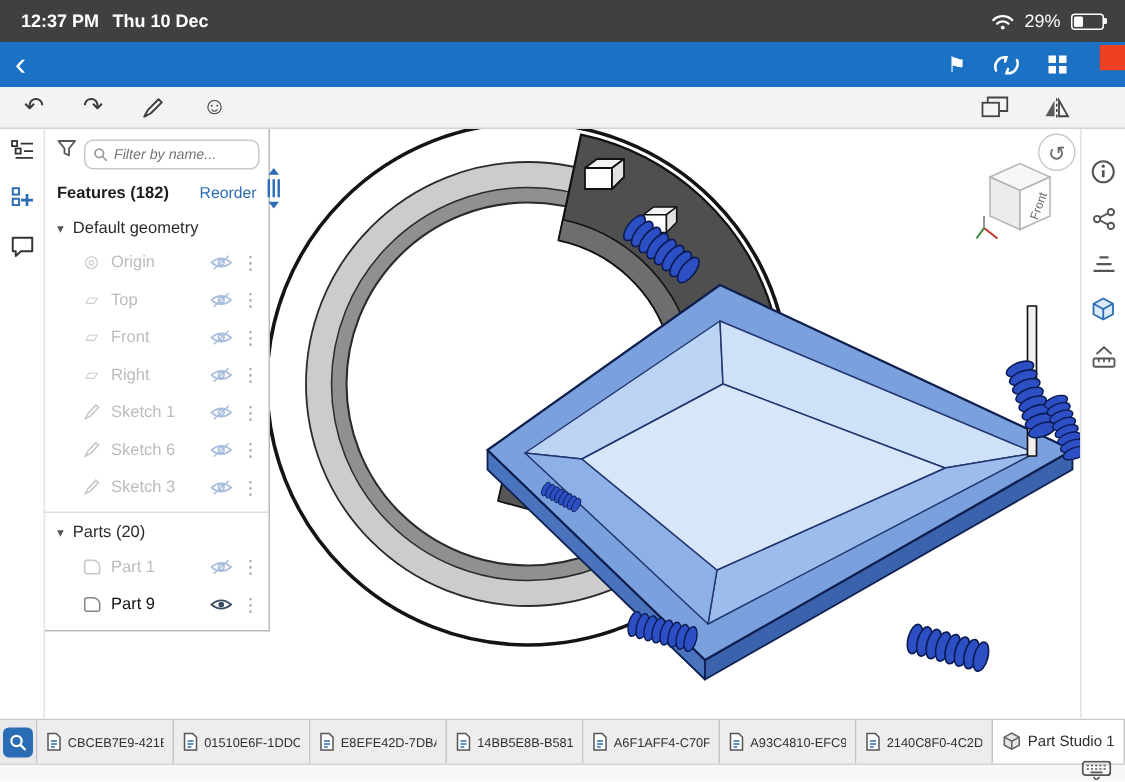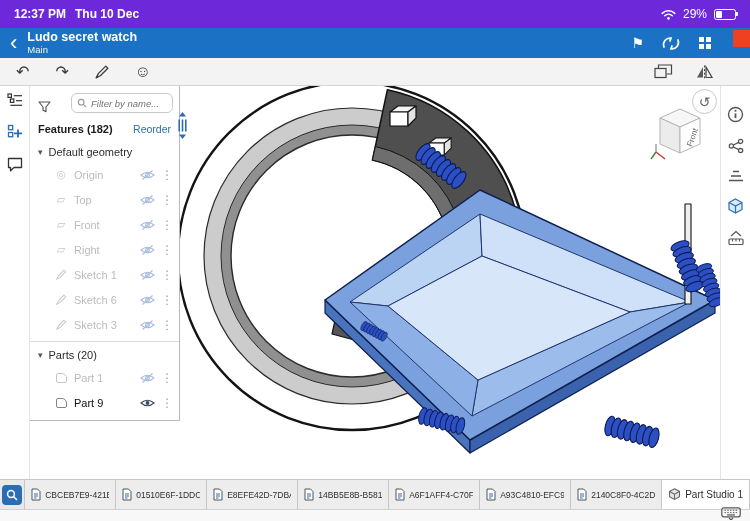--- a/index.html
+++ b/index.html
@@ -1,19 +1,19 @@
 <!DOCTYPE html>
 <html><head>
 <meta charset="utf-8">
 <style>
   *{margin:0;padding:0;box-sizing:border-box}
   html,body{width:750px;height:521px;overflow:hidden;font-family:"Liberation Sans",sans-serif;background:#fff}
 
   
-  .status{height:28px;background:#6d28d9;color:#fff;display:flex;align-items:center;justify-content:space-between;padding:0 14px;font-size:12px;font-weight:700}
+  .status{height:28px;background:#404040;color:#fff;display:flex;align-items:center;justify-content:space-between;padding:0 14px;font-size:12px;font-weight:700}
   .status-left{display:flex;gap:9px;align-items:center}
   .status-right{display:flex;gap:7px;align-items:center;font-weight:400}
   .bat{width:22px;height:11px;border:1px solid #fff;border-radius:2.5px;position:relative}
   .bat::after{content:"";position:absolute;right:-3px;top:2.5px;width:2px;height:4px;background:#fff;border-radius:0 1px 1px 0}
   .bat i{position:absolute;left:1px;top:1px;bottom:1px;width:29%;background:#fff;border-radius:1px}
 
   
   .header{height:30px;background:#1b72c4;color:#fff;display:flex;align-items:center;padding:0 10px;position:relative}
   .back{font-size:22px;line-height:24px;margin-right:10px;cursor:pointer}
   .titles{display:flex;flex-direction:column;line-height:1.15}
@@ -27,21 +27,21 @@
   .toolbar .tb-right{margin-left:auto;display:flex;gap:22px;margin-right:20px;align-items:center}
   .tb-btn{cursor:pointer;line-height:1;display:flex;align-items:center}
 
   
   .main{display:flex;height:393px;position:relative;background:#fff}
   .rail{width:30px;border-right:1px solid #e3e3e3;display:flex;flex-direction:column;align-items:center;padding-top:7px;gap:17px;background:#fff}
   .rail>span{cursor:pointer;display:flex}
 
   .panel-col{width:150px;background:#fff;position:relative;z-index:5}
   .panel-card{border-right:1px solid #b9b9b9;border-bottom:1px solid #b9b9b9;background:#fff;padding-bottom:5px}
-  .filter-row{display:flex;align-items:flex-end;gap:20px;padding:7px 6px 4px 8px}
+  .filter-row{display:flex;align-items:flex-start;gap:5px;padding:7px 6px 4px 8px}
   .searchbox{flex:1;display:flex;align-items:center;gap:4px;border:1px solid #c9c9c9;border-radius:6px;height:20px;padding:0 5px;background:#fff}
   .searchbox input{border:0;outline:0;width:100%;font-size:9.5px;font-family:inherit;color:#555;background:transparent;font-style:italic}
   .feat-head{display:flex;justify-content:space-between;align-items:flex-start;padding:6px 8px;font-size:11px}
   .feat-title{font-weight:700;color:#1c1c1c}
   .reorder{color:#2a6db5;font-size:10.5px;cursor:pointer}
   .sec-row{display:flex;align-items:center;gap:6px;padding:5px 6px 4px 8px;font-size:11px;color:#2b2b2b;cursor:pointer}
   .sec-row .chev{color:#555;font-size:9px}
   .tree-row{display:flex;align-items:center;height:25px;padding:0 6px 0 24px;font-size:11px;color:#bcbcbc;cursor:pointer}
   .tree-row .ticon{width:14px;margin-right:6px;text-align:center;font-size:11px;color:#c6c6c6;display:inline-flex;justify-content:center}
   .tree-row .lbl{flex:1;white-space:nowrap;overflow:hidden}
@@ -95,24 +95,20 @@
     </span>
     <span>29%</span>
     <span class="bat">
         <i></i>
       </span>
   </div>
 </div>
 
 <div class="header">
   <span class="back">‹</span>
-  <div class="titles">
-    <span class="title">Ludo secret watch</span>
-    <span class="subtitle">Main</span>
-  </div>
   <div class="header-icons">
     <span class="tb-btn">⚑</span>
     <span class="tb-btn">
       <svg width="20" height="15" viewBox="0 0 20 15">
           <path d="M3 11 A6.5 6.5 0 0 1 10 2.2 L9 5" fill="none" stroke="#fff" stroke-width="1.7" stroke-linecap="round"></path>
           <path d="M17 4 A6.5 6.5 0 0 1 10 12.8 L11 10" fill="none" stroke="#fff" stroke-width="1.7" stroke-linecap="round"></path>
         </svg>
     </span>
     <span class="tb-btn">
       <svg width="14" height="14" viewBox="0 0 14 14">

